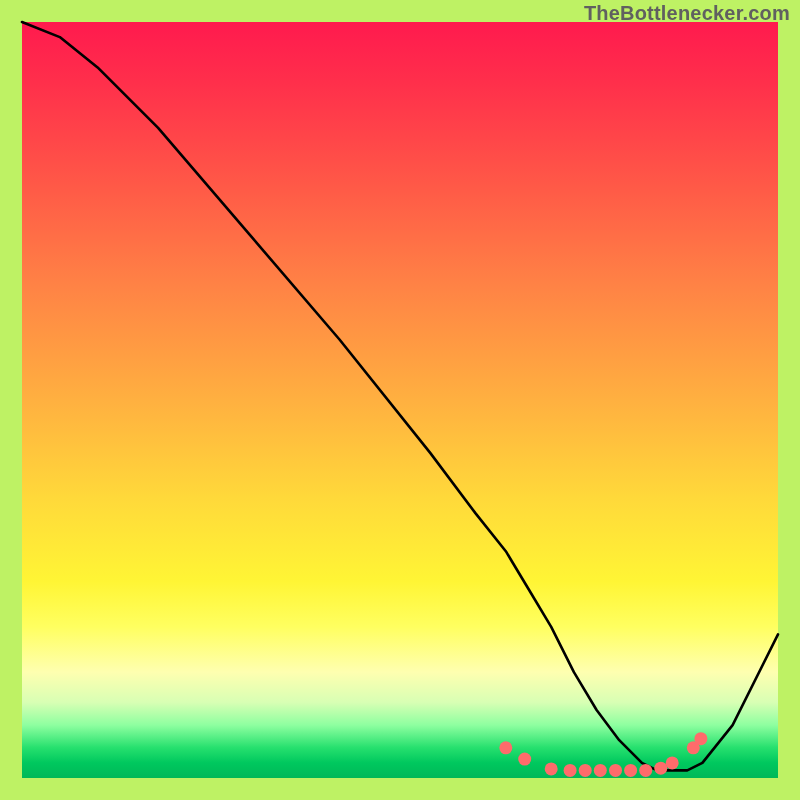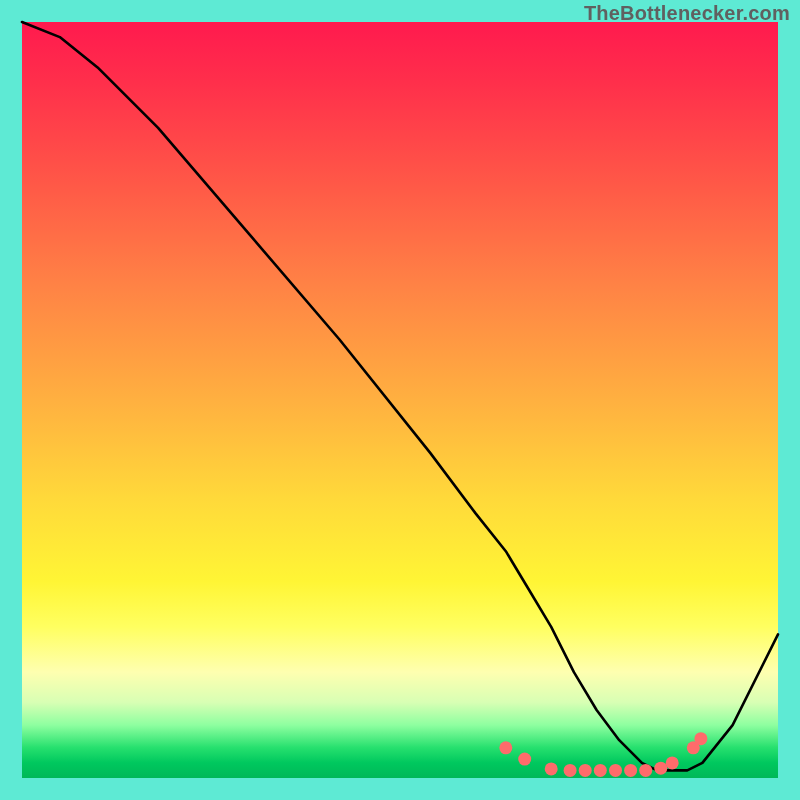--- a/index.html
+++ b/index.html
@@ -1,21 +1,21 @@
 <!DOCTYPE html>
 <html><head>
 <meta charset="utf-8">
 <style>
   * { margin: 0; padding: 0; box-sizing: border-box; }
   html, body { width: 800px; height: 800px; overflow: hidden; background: #000; }
   .stage {
     position: relative;
     width: 800px;
     height: 800px;
-    background: #5eead4;
+    background: #bef264;
   }
   .attribution {
     position: absolute;
     top: 2px;
     right: 10px;
     color: #606060;
     font-family: Arial, Helvetica, sans-serif;
     font-size: 20px;
     font-weight: bold;
     letter-spacing: 0.2px;

